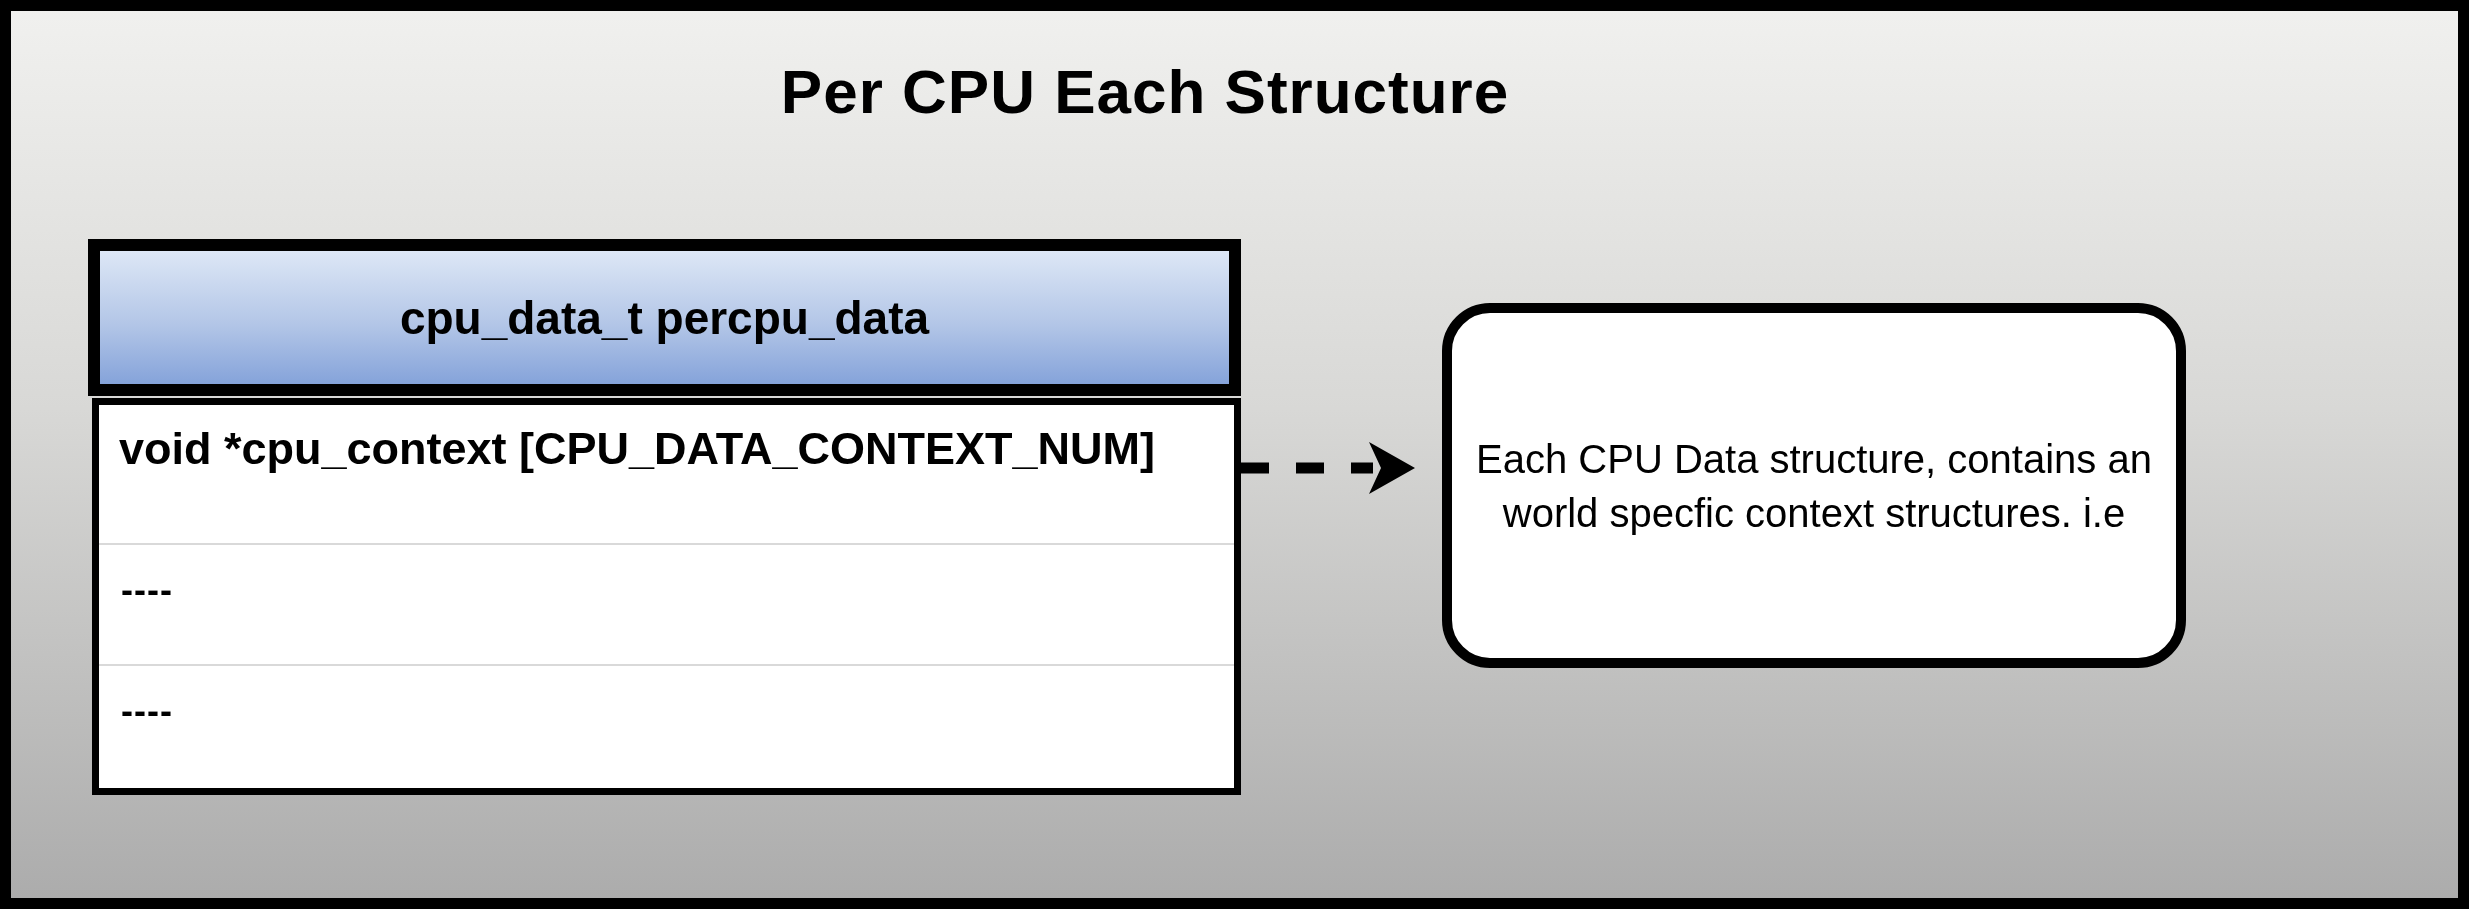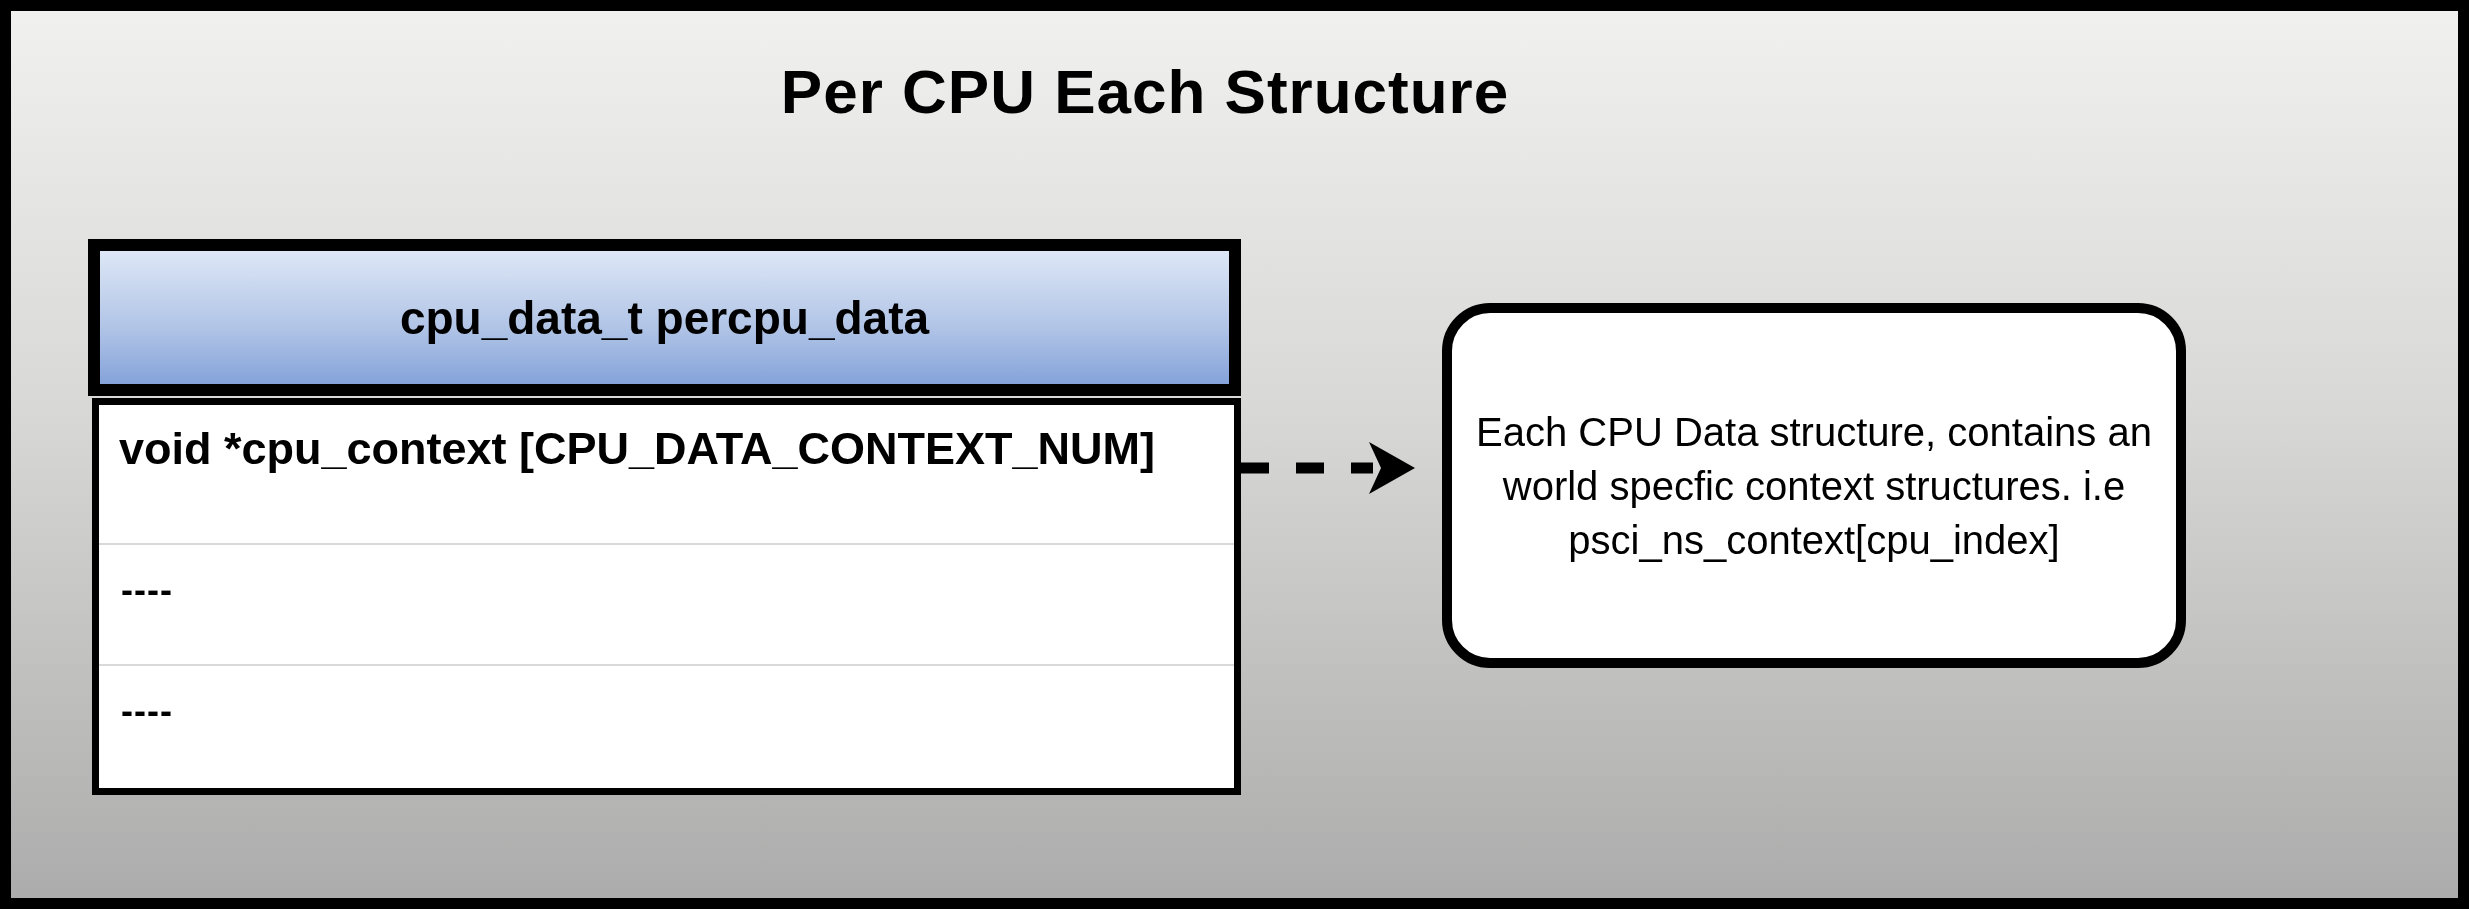--- a/index.html
+++ b/index.html
@@ -125,15 +125,14 @@
   </div>
 
   <svg class="arrow-svg" viewBox="0 0 190 70" xmlns="http://www.w3.org/2000/svg" aria-hidden="true">
     <line x1="0" y1="35" x2="132" y2="35" stroke="#000000" stroke-width="11" stroke-dasharray="28 27"></line>
     <path d="M 128 9 L 174 35 L 128 61 L 140 35 Z" fill="#000000"></path>
   </svg>
 
   <div class="note-box">
     <div>Each CPU Data structure, contains an</div>
     <div>world specfic context structures. i.e</div>
-    <div>psci_ns_context[cpu_index]</div>
   </div>
 </div>
 
 </body></html>

